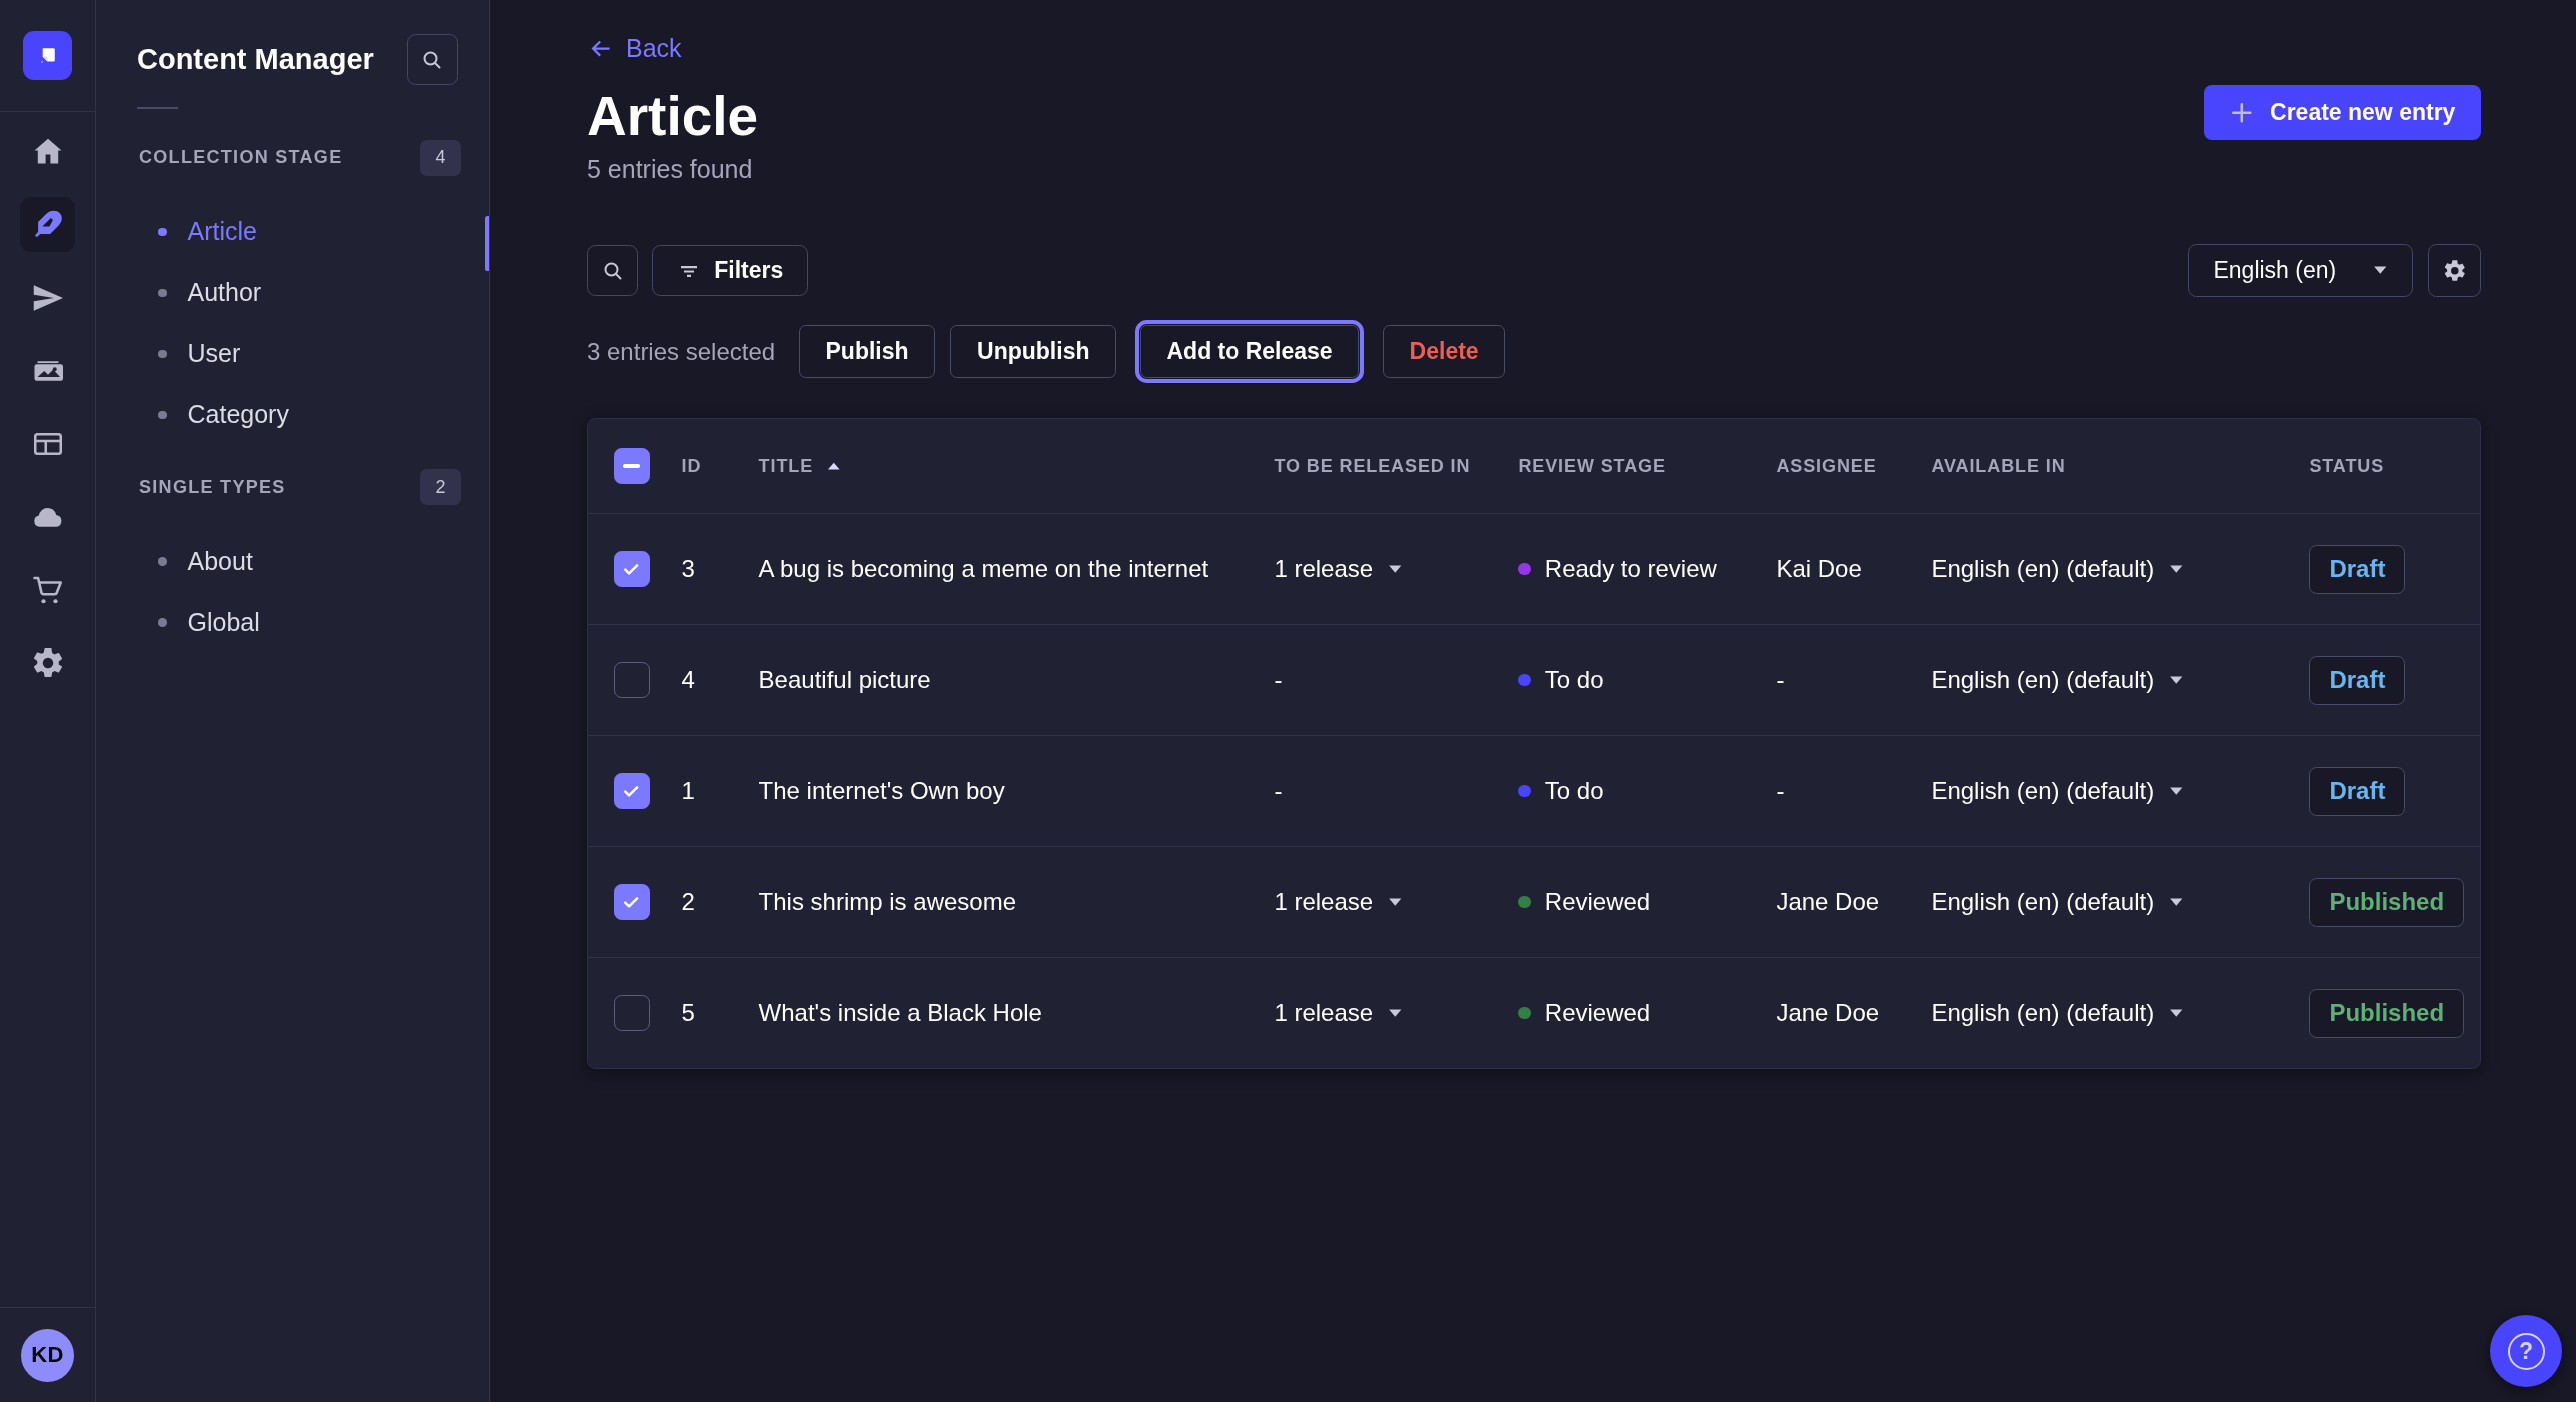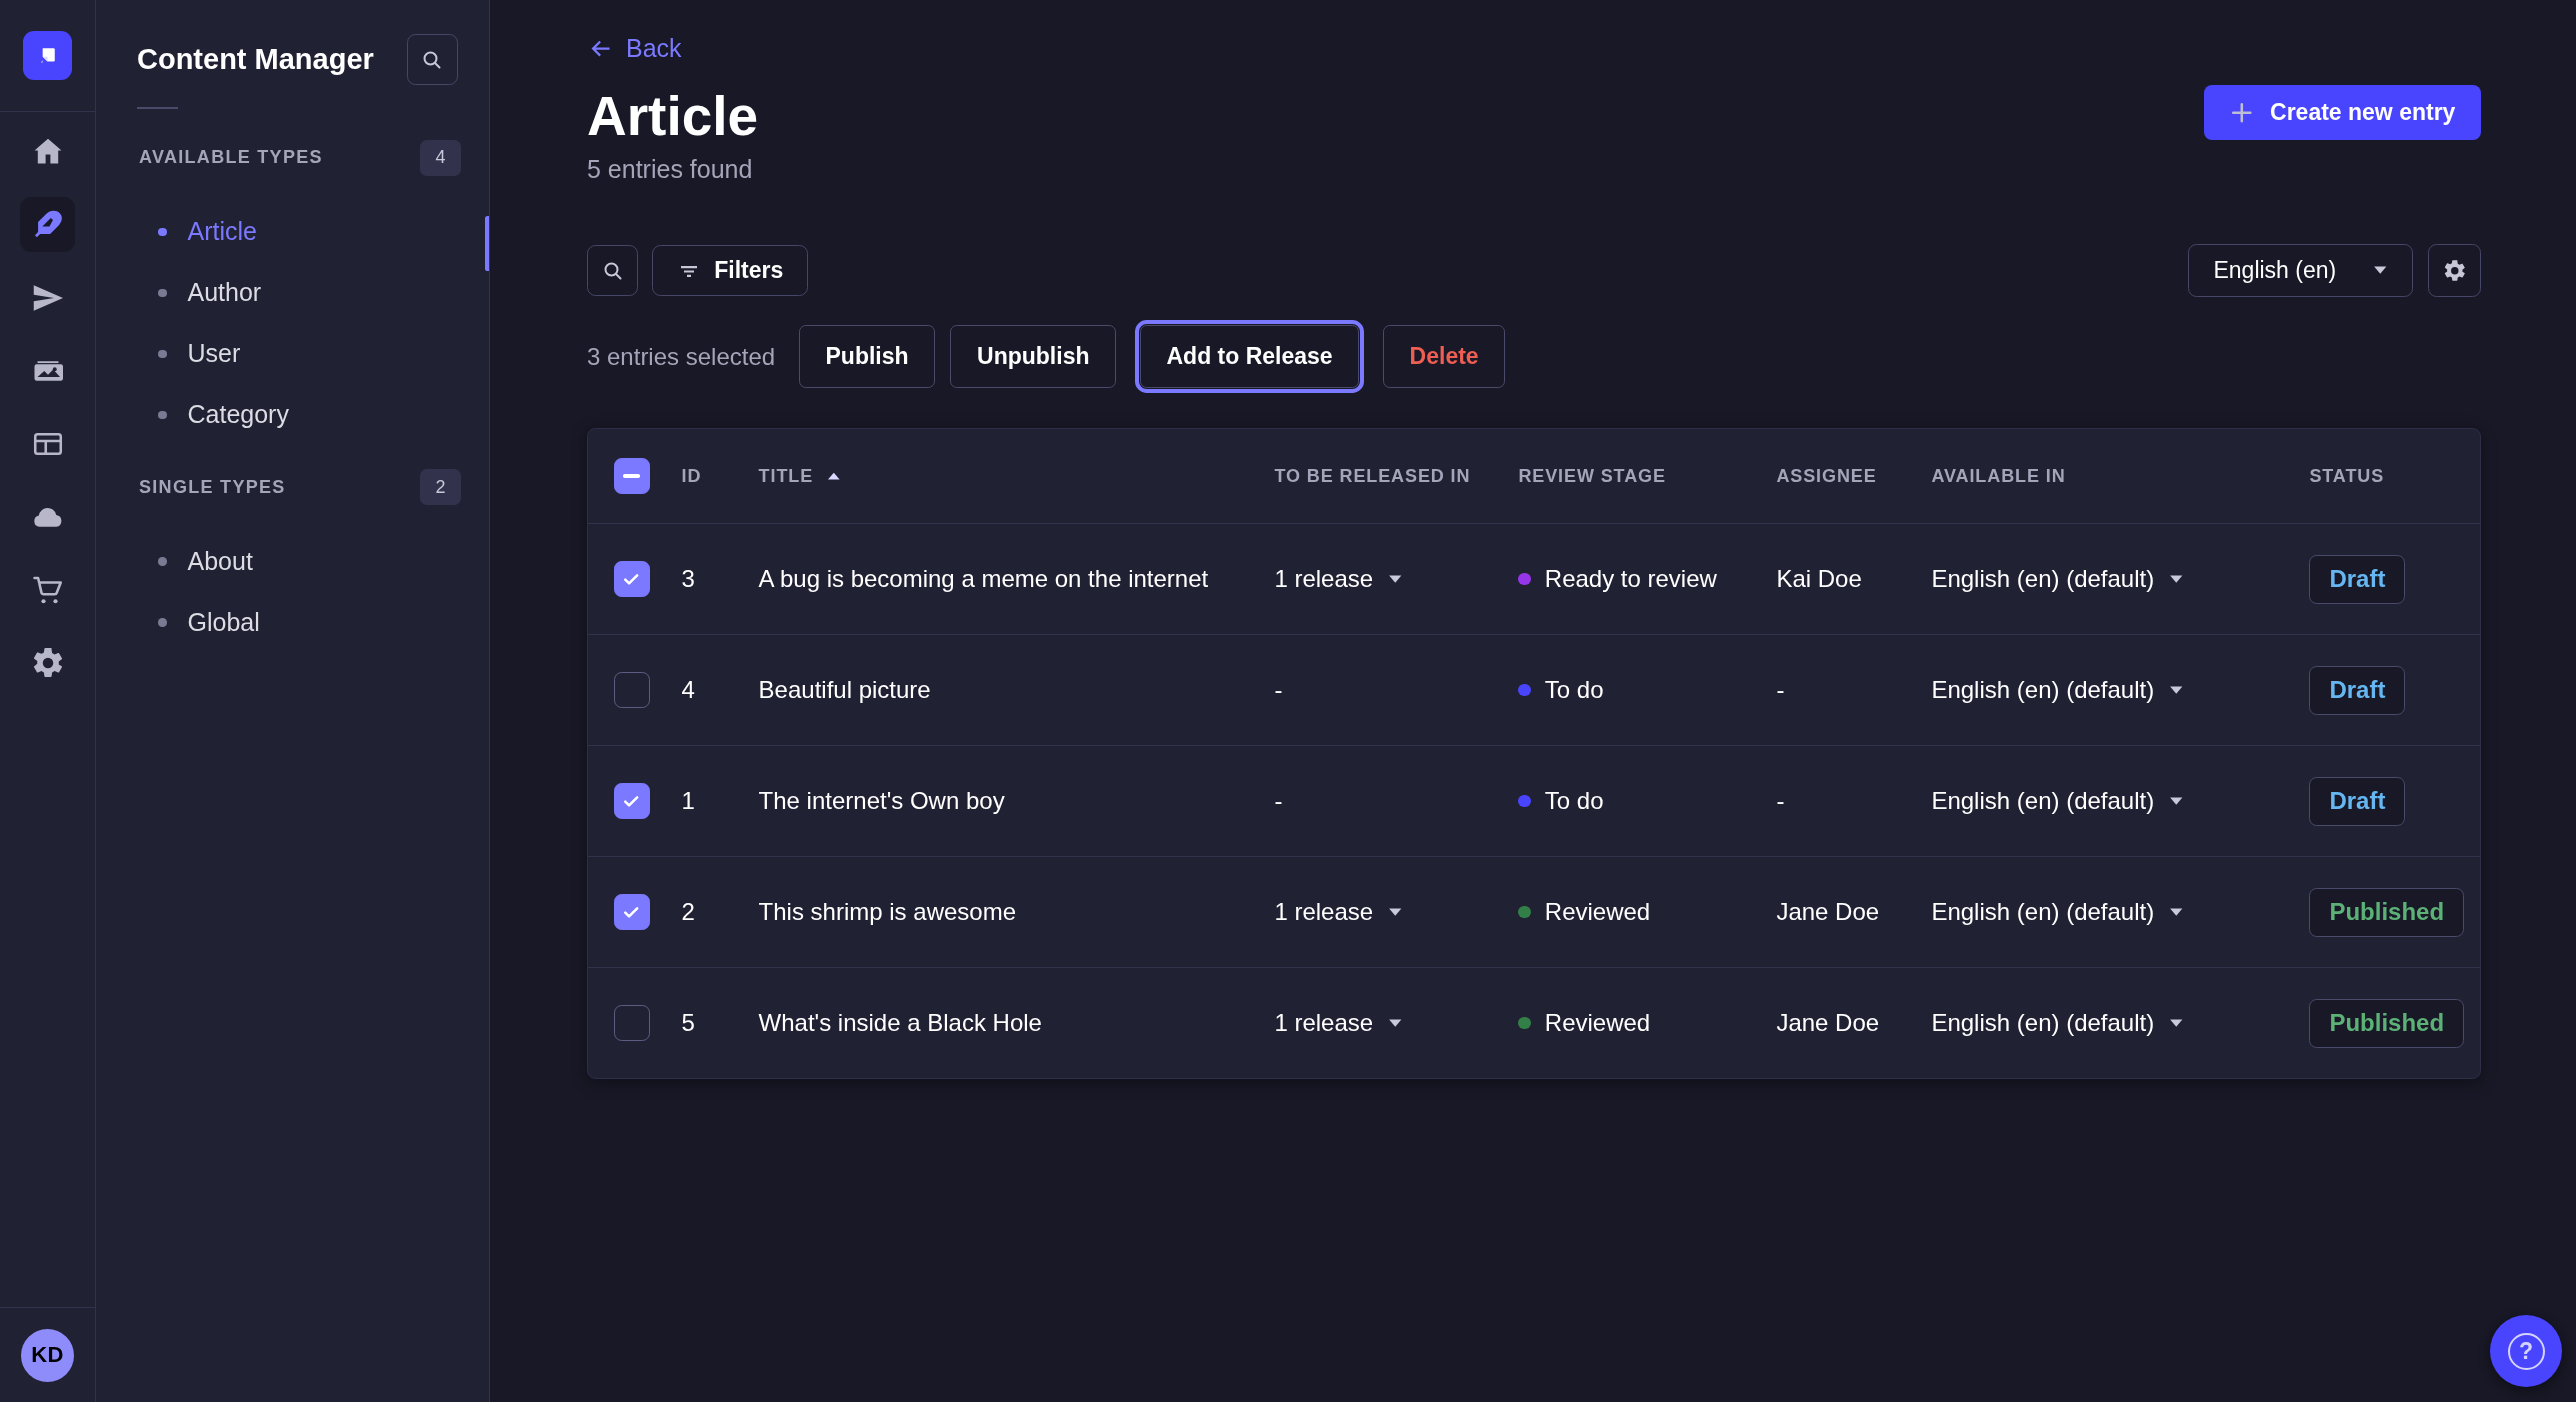--- a/index.html
+++ b/index.html
@@ -60,21 +60,21 @@
   .icon-btn { width:51px; height:51px; border-radius:8.5px; border:0.9px solid #464667; background:transparent; display:flex; align-items:center; justify-content:center; cursor:pointer; }
   .filters-btn { height:51px; padding:0 24px; border-radius:8.5px; border:0.9px solid #464667; background:transparent; color:#ffffff; font-size:23px; font-weight:600; font-family:inherit; display:flex; align-items:center; gap:13.6px; cursor:pointer; }
   .filters-btn svg { width:24px; height:24px; fill:#c7c7d8; }
   .locale-select { height:53px; padding:0 24px; border-radius:8.5px; border:0.9px solid #464667; background:transparent; color:#ffffff; font-size:23px; font-family:inherit; display:flex; align-items:center; gap:37px; cursor:pointer; }
   .gear-btn { width:53px; height:53px; border-radius:8.5px; border:0.9px solid #464667; background:transparent; display:flex; align-items:center; justify-content:center; cursor:pointer; }
   .gear-btn svg { width:25.6px; height:25.6px; fill:#c7c7d8; }
   .caret { width:14.5px; height:10.2px; fill:#c9c9d9; flex-shrink:0; }
 
   .bulk-row { margin-top:28px; display:flex; align-items:center; gap:15.3px; }
   .bulk-label { font-size:24px; color:#a5a5ba; margin-right:8.5px; }
-  .bulk-btn { height:63px; padding:0 25.6px; border-radius:6.8px; border:0.9px solid #4a4a6a; background:transparent; color:#ffffff; font-size:23px; font-weight:600; font-family:inherit; cursor:pointer; }
+  .bulk-btn { height:53px; padding:0 25.6px; border-radius:6.8px; border:0.9px solid #4a4a6a; background:transparent; color:#ffffff; font-size:23px; font-weight:600; font-family:inherit; cursor:pointer; }
   .release-btn { outline:4.3px solid #7b79ff; outline-offset:1.7px; margin:0 8.5px; }
   .delete-btn { color:#ee5e52; }
 
   
   .card { margin-top:40px; background:#212134; border:0.9px solid #2e2e48; border-radius:8.5px; box-shadow:0 3.4px 15.3px rgba(0,0,0,0.35); overflow:hidden; }
   .thead, .trow { display:grid; grid-template-columns:68px 77px 1fr 244px 258px 155px 378px 145px; align-items:center; padding:0 25.6px; }
   .thead { height:94px; }
   .trow { height:111px; border-top:0.9px solid #32324d; cursor:pointer; }
   .th { font-size:18px; font-weight:700; letter-spacing:0.9px; color:#a5a5ba; display:flex; align-items:center; gap:13.6px; }
   .sort-arrow { width:13.6px; height:10.2px; fill:#d9d8ff; }
@@ -172,21 +172,21 @@
         <svg viewBox="0 0 24 24">
             <circle cx="10.5" cy="10.5" r="6"></circle>
             <path d="M15 15l4.5 4.5"></path>
           </svg>
       </button>
     </div>
     <hr class="subnav-divider">
     <div id="subnav-sections">
   <div class="section">
     <div class="section-head">
-      <span class="section-label">AVAILABLE TYPES</span>
+      <span class="section-label">COLLECTION STAGE</span>
       <span class="section-badge">4</span>
     </div>
     <div class="items">
   <div class="item active">
     <span class="bullet"></span>
     <span>Article</span>
   </div>
 
   <div class="item">
     <span class="bullet"></span>

